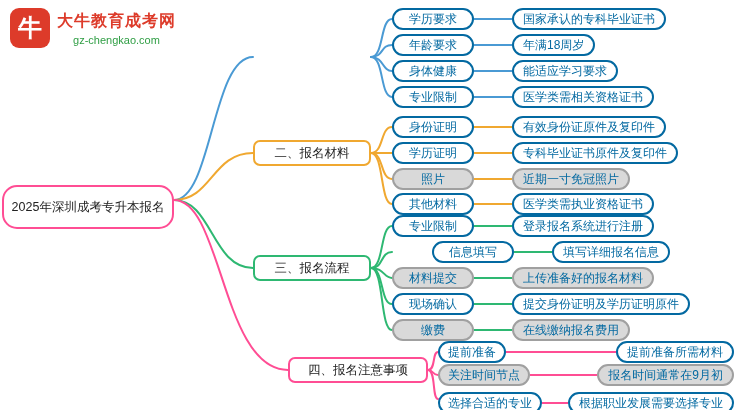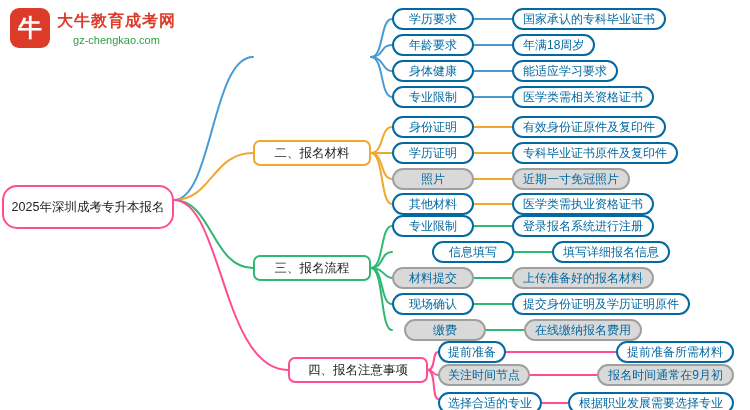--- a/index.html
+++ b/index.html
@@ -147,21 +147,21 @@
   <div class="row" style="left:392px;top:267px;">
     <div class="box label gray">材料提交</div>
     <div class="link bg-green"></div>
     <div class="box value gray">上传准备好的报名材料</div>
   </div>
   <div class="row" style="left:392px;top:293px;">
     <div class="box label bd-green">现场确认</div>
     <div class="link bg-green"></div>
     <div class="box value bd-green">提交身份证明及学历证明原件</div>
   </div>
-  <div class="row" style="left:404px;top:319px;">
+  <div class="row" style="left:392px;top:319px;">
     <div class="box label gray">缴费</div>
     <div class="link bg-green"></div>
     <div class="box value gray">在线缴纳报名费用</div>
   </div>
 
   <div class="row row4" style="left:438px;top:341px;">
     <div class="box label bd-pink">提前准备</div>
     <div class="link bg-pink"></div>
     <div class="box value bd-pink">提前准备所需材料</div>
   </div>

